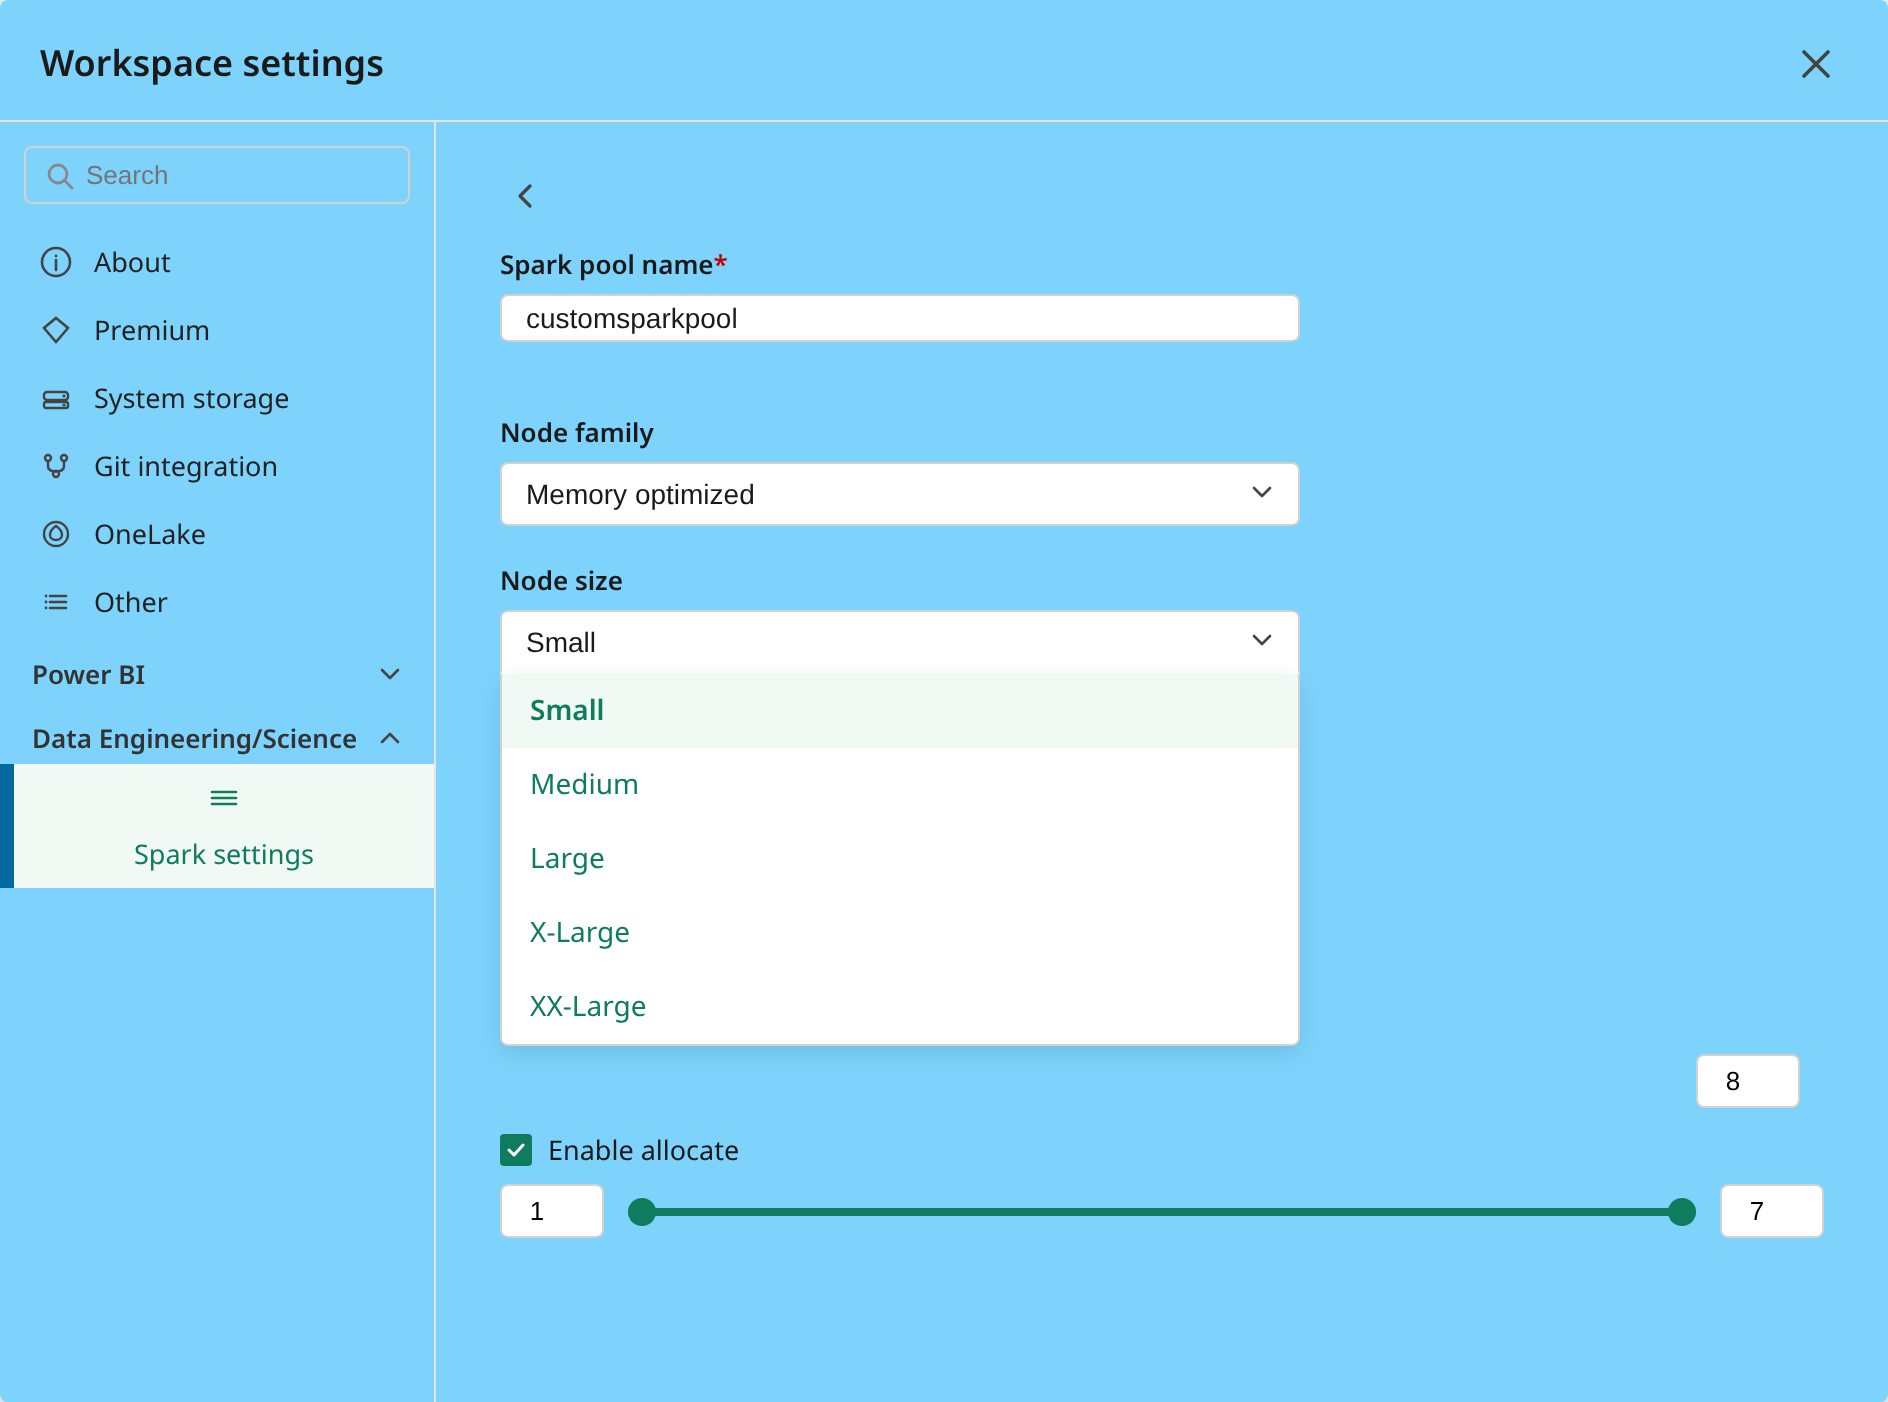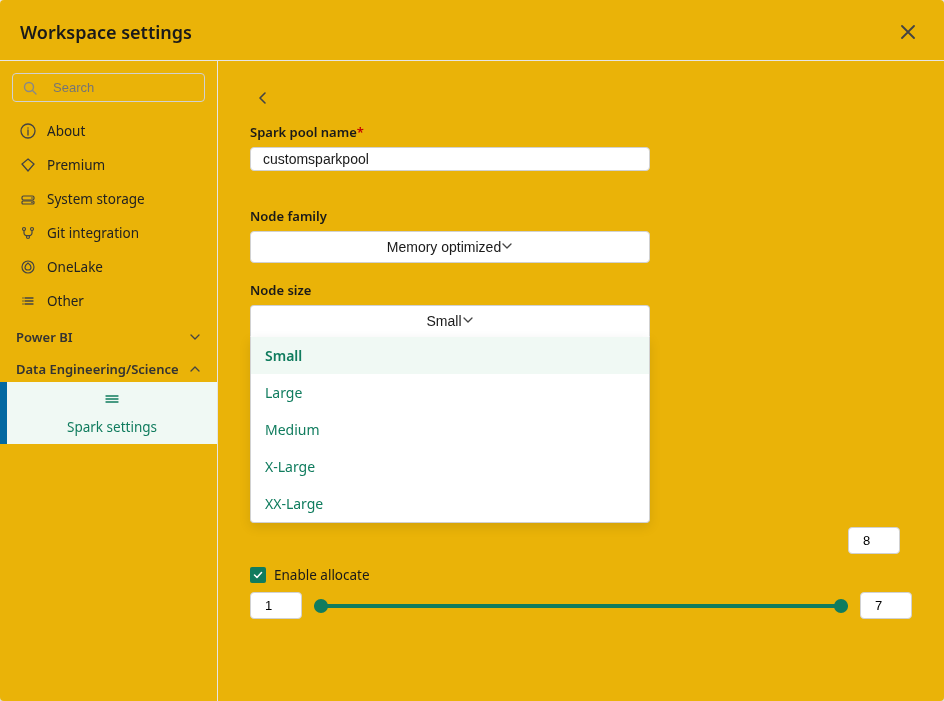--- a/index.html
+++ b/index.html
@@ -7,21 +7,21 @@
       font-family: 'Segoe UI', system-ui, sans-serif;
       background: #f0f0f0;
       display: flex;
       align-items: center;
       justify-content: center;
       min-height: 100vh;
     }
     .dialog {
       width: 944px;
       height: 701px;
-      background: #eab308;
+      background: #7dd3fc;
       border-radius: 4px;
       box-shadow: 0 8px 32px rgba(0,0,0,0.18);
       display: flex;
       flex-direction: column;
       overflow: hidden;
       position: relative;
     }
     .dialog-header {
       display: flex;
       align-items: center;
@@ -63,21 +63,21 @@
       flex-shrink: 0;
       padding: 12px 0;
     }
     .search-box {
       margin: 0 12px 12px 12px;
       display: flex;
       align-items: center;
       border: 1px solid #d1d1d1;
       border-radius: 4px;
       padding: 6px 10px;
-      gap: 16px;
+      gap: 6px;
     }
     .search-icon-svg {
       color: #888;
       flex-shrink: 0;
     }
     .search-input {
       border: none;
       outline: none;
       font-size: 13px;
       color: #333;
@@ -176,21 +176,21 @@
     .dropdown-btn {
       width: 100%;
       border: 1px solid #d1d1d1;
       border-radius: 4px;
       padding: 7px 12px;
       font-size: 14px;
       color: #1a1a1a;
       background: #fff;
       display: flex;
       align-items: center;
-      justify-content: center;
+      justify-content: space-between;
       cursor: pointer;
       text-align: left;
     }
     .dropdown-open-btn {
       border-bottom-left-radius: 0;
       border-bottom-right-radius: 0;
       border-bottom-color: transparent;
     }
     .dropdown-menu {
       position: absolute;
@@ -440,22 +440,22 @@
           <button class="dropdown-btn dropdown-open-btn">
             <span>Small</span>
             <span class="chevron-icon">
               <svg width="12" height="12" viewBox="0 0 12 12" fill="none">
                 <path d="M2 4L6 8L10 4" stroke="#444" stroke-width="1.3" stroke-linecap="round" stroke-linejoin="round"></path>
               </svg>
             </span>
           </button>
           <div class="dropdown-menu">
             <div class="dropdown-item selected">Small</div>
+            <div class="dropdown-item">Medium</div>
             <div class="dropdown-item">Large</div>
-            <div class="dropdown-item">Medium</div>
             <div class="dropdown-item">X-Large</div>
             <div class="dropdown-item">XX-Large</div>
           </div>
         </div>
       </div>
 
       <div style="margin-top: 160px;">
         <p class="allocate-text">
           <span>d down based on the amount of activity.</span>
         </p>

